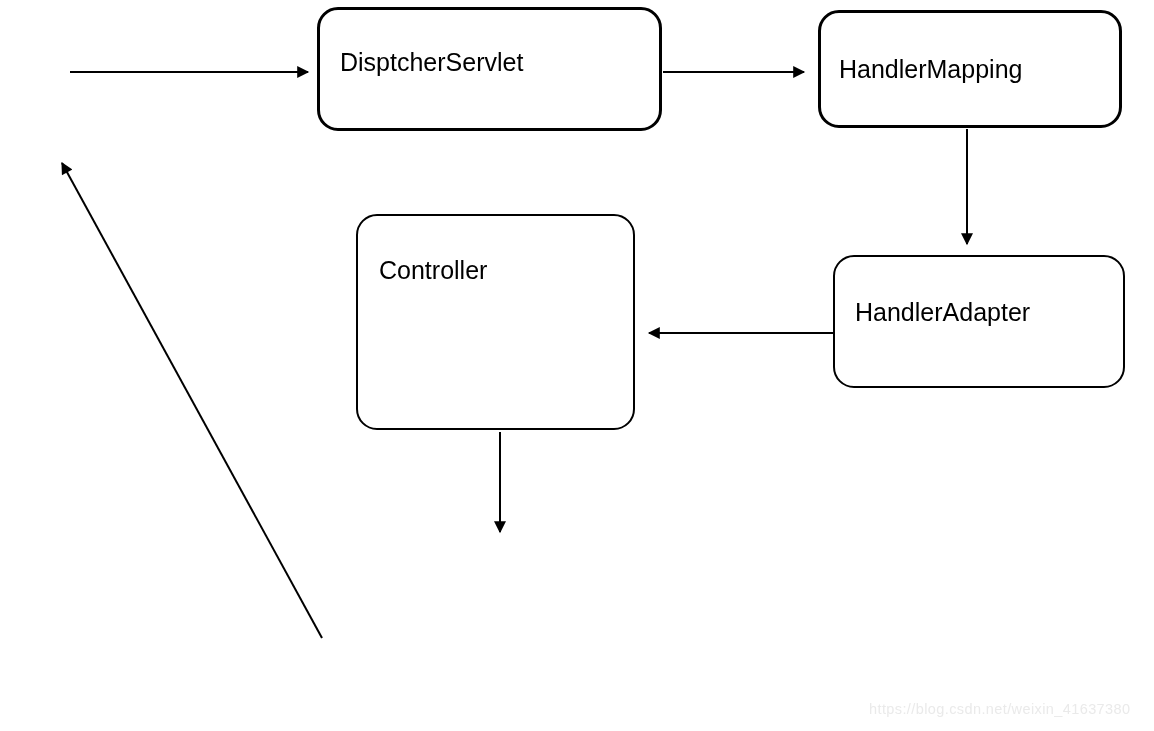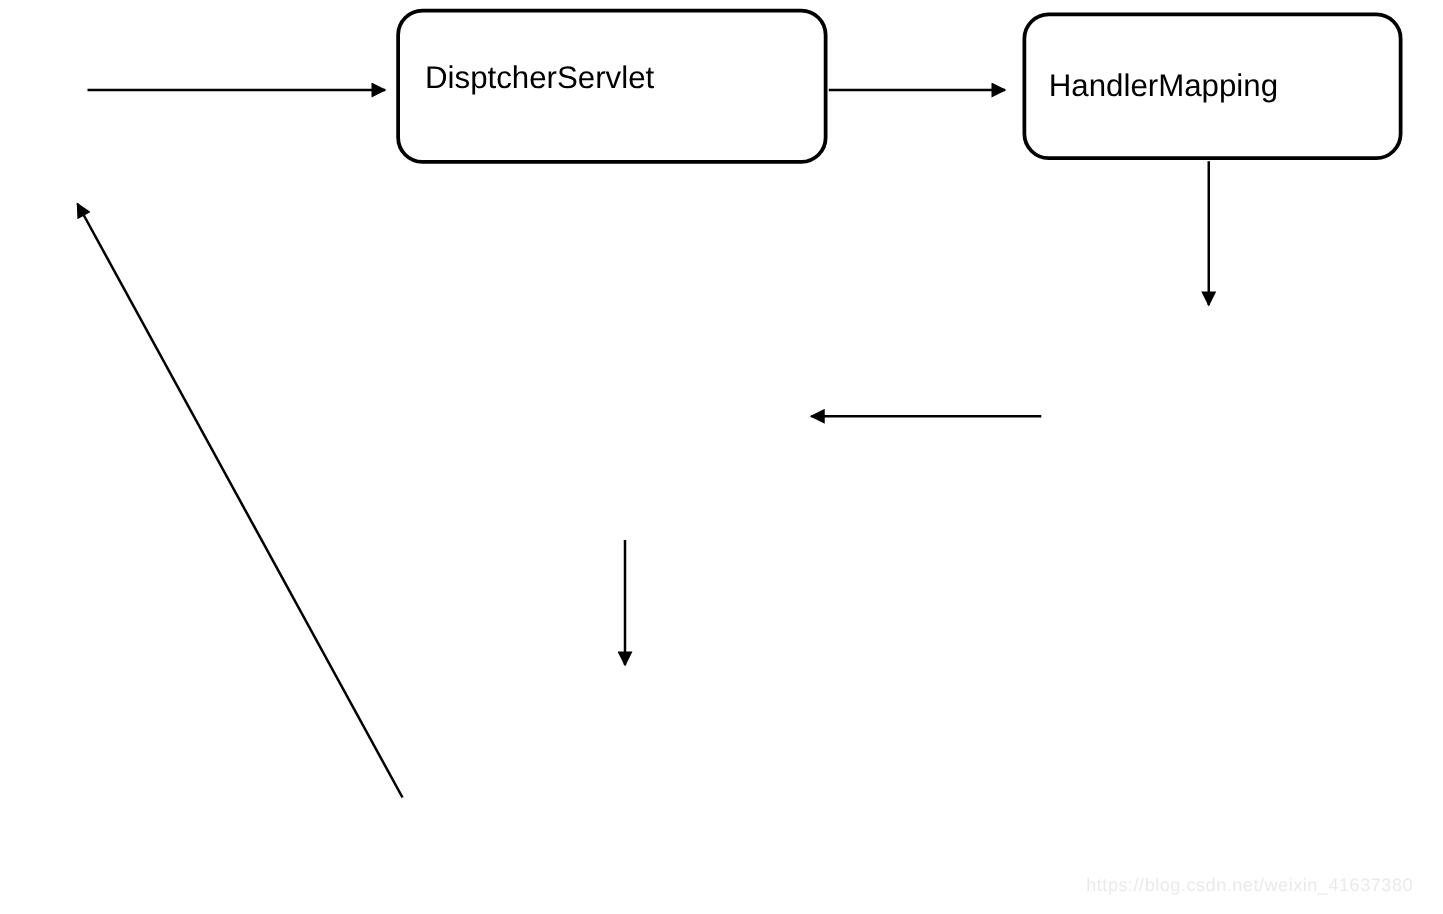--- a/index.html
+++ b/index.html
@@ -78,18 +78,24 @@
   </svg>
 
   <div class="node node-ds">
     <span class="label">DisptcherServlet</span>
   </div>
 
   <div class="node node-hm">
     <span class="label">HandlerMapping</span>
   </div>
 
+  <div class="node node-ha">
+    <span class="label">HandlerAdapter</span>
+  </div>
 
+  <div class="node node-ctrl">
+    <span class="label">Controller</span>
+  </div>
 
 
   <div class="watermark">https://blog.csdn.net/weixin_41637380</div>
 
 </div>
 
 </body></html>

